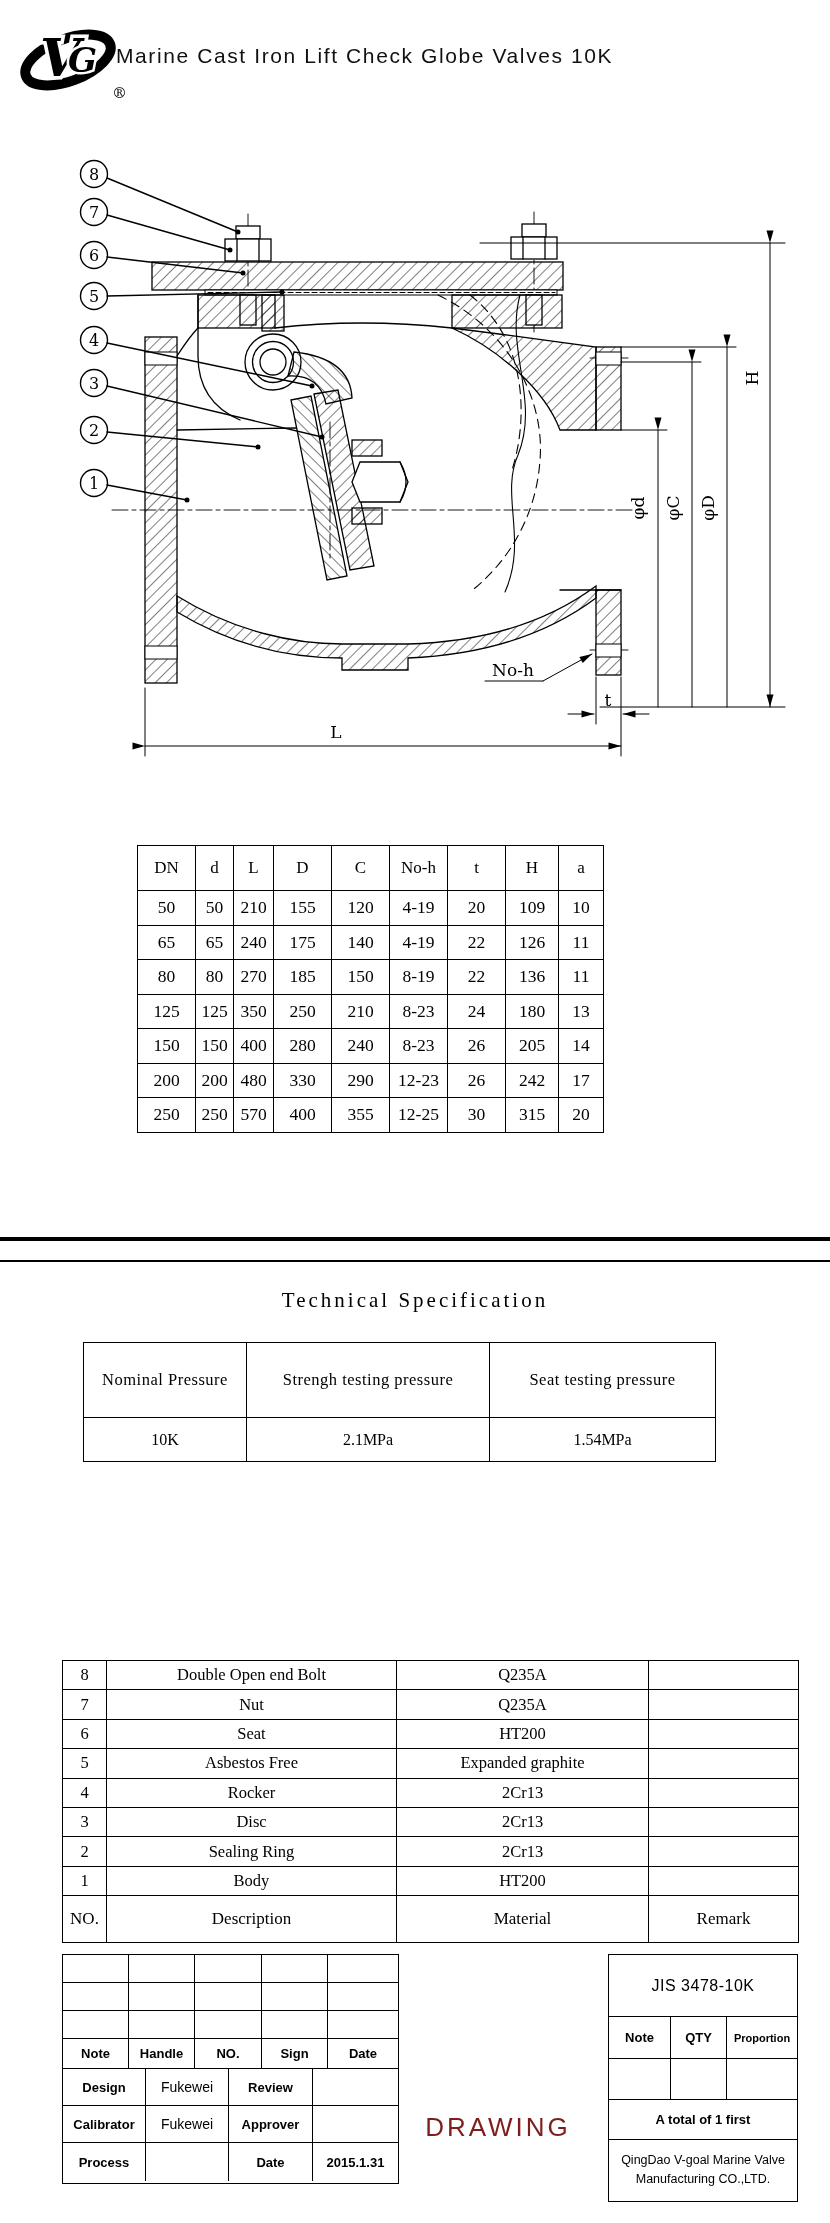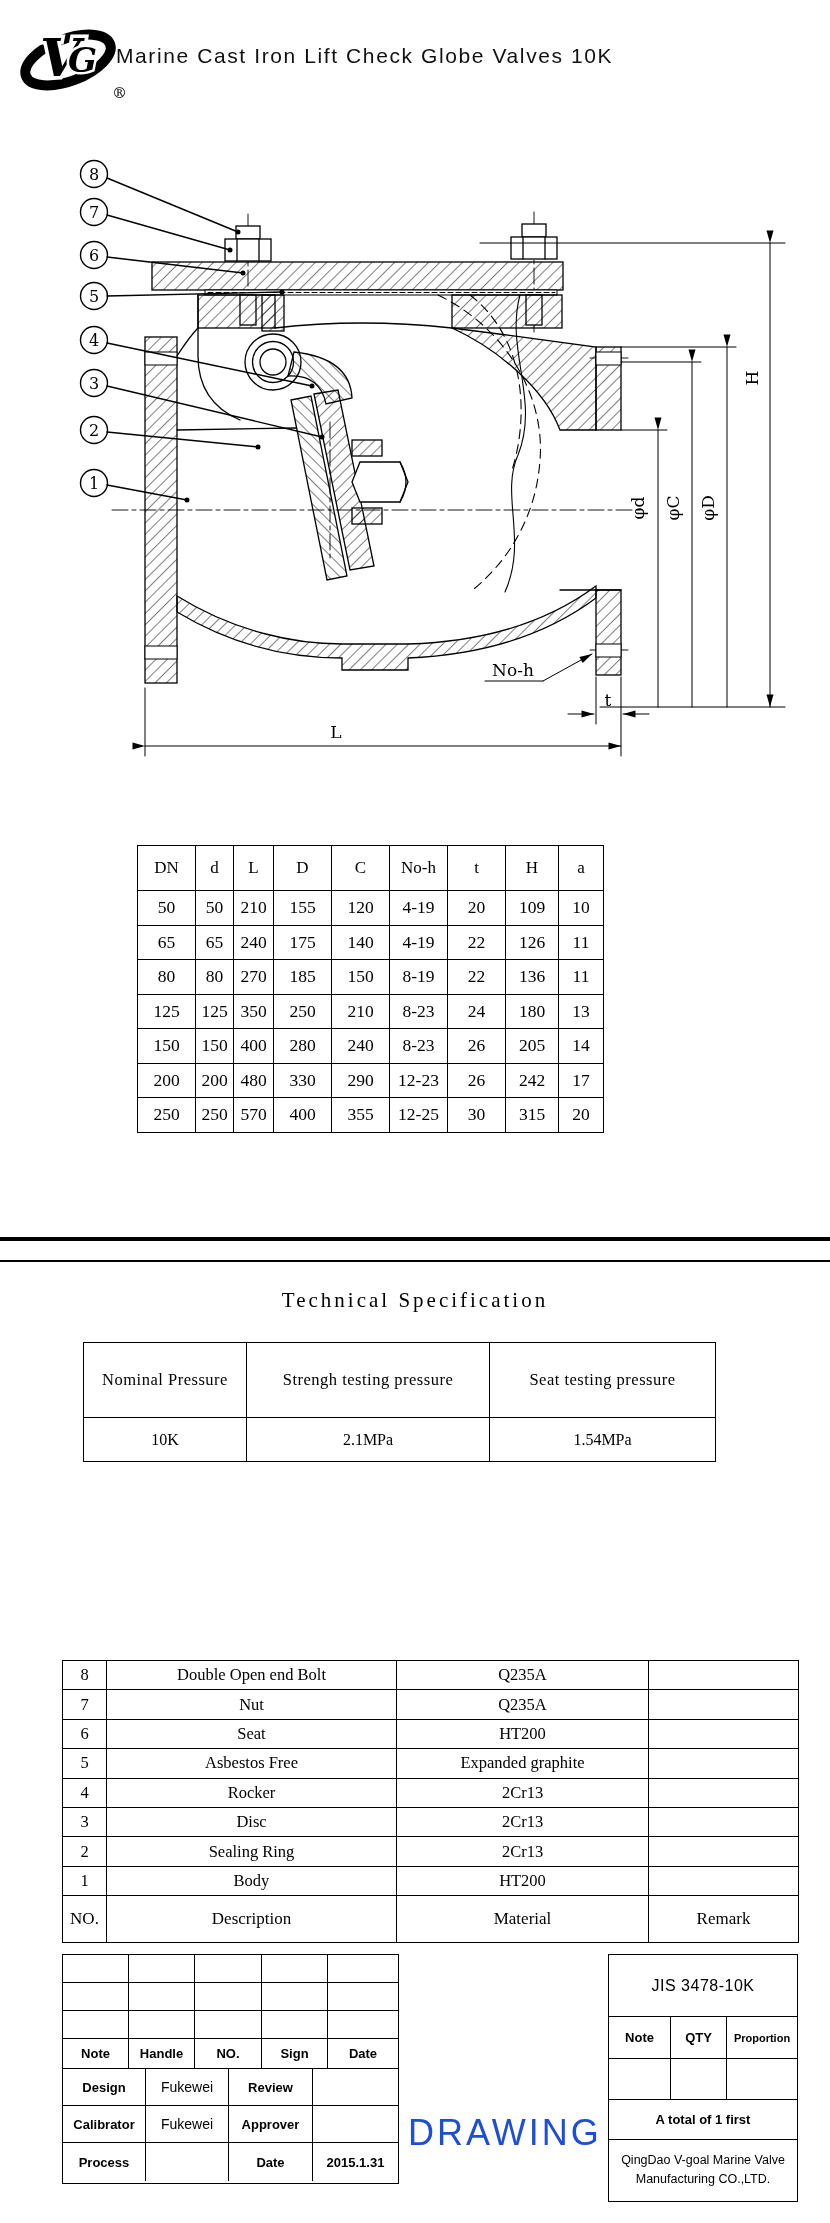--- a/index.html
+++ b/index.html
@@ -32,21 +32,21 @@
   .parts-table tfoot td{height:46px;font-size:17px;}
   
   .tb{position:absolute;box-sizing:border-box;border:1.6px solid #000;}
   .tb-row{display:flex;box-sizing:border-box;border-bottom:1.6px solid #000;}
   .tb-row:last-child{border-bottom:none;}
   .tb-cell{box-sizing:border-box;border-right:1.6px solid #000;display:flex;
            align-items:center;justify-content:center;font-size:13px;font-weight:700;
            font-family:"Liberation Sans",sans-serif;white-space:nowrap;overflow:hidden;}
   .tb-cell:last-child{border-right:none;}
   .drawing-word{position:absolute;left:408px;top:2112px;width:180px;text-align:center;
-                font-size:36px;letter-spacing:3px;font-weight:400;color:#1d4ed8;}
+                font-size:26px;letter-spacing:3px;font-weight:400;color:#7f1d1d;}
   .company{line-height:1.55;text-align:center;font-weight:400;font-size:12.5px;}
   svg text{font-family:"DejaVu Serif",serif;}
 </style>
 </head>
 <body>
 
 <div class="page">
 
   <svg class="abs" style="left:16px;top:10px" width="110" height="92" viewBox="0 0 110 92">
     <g>

